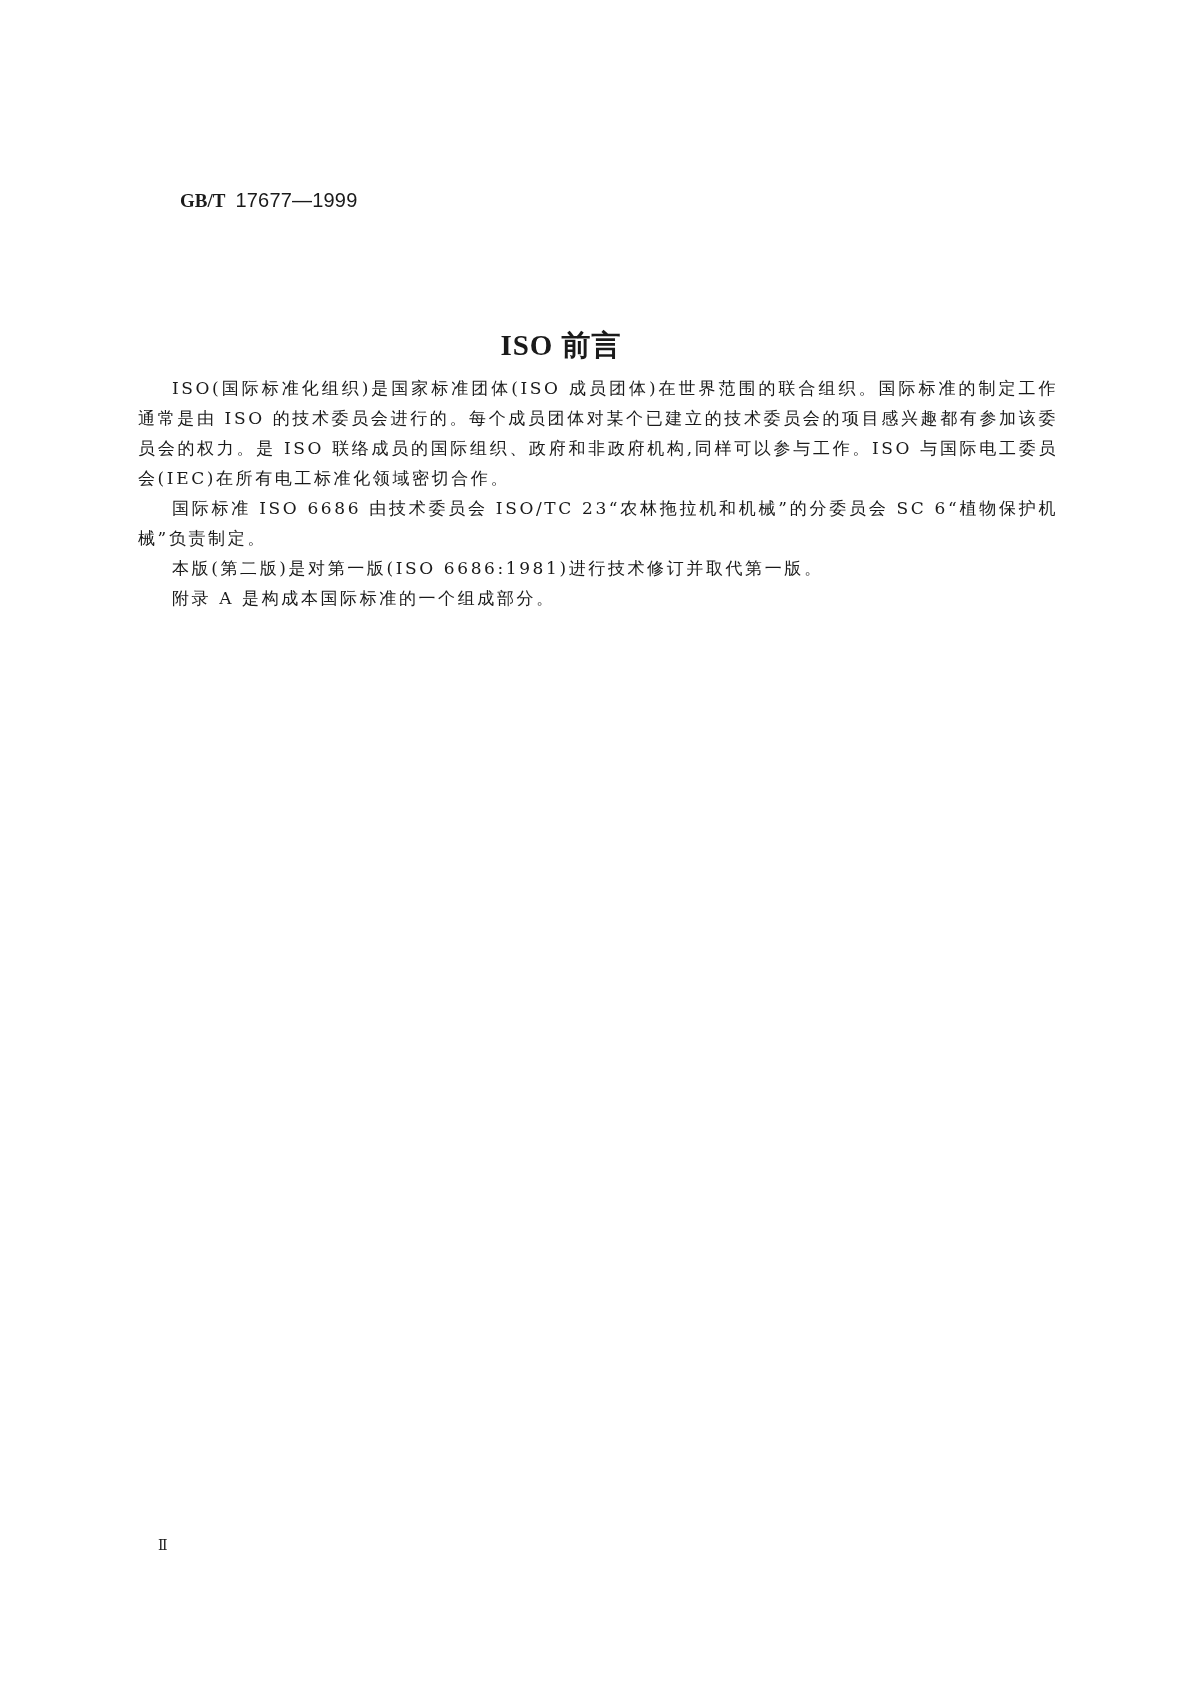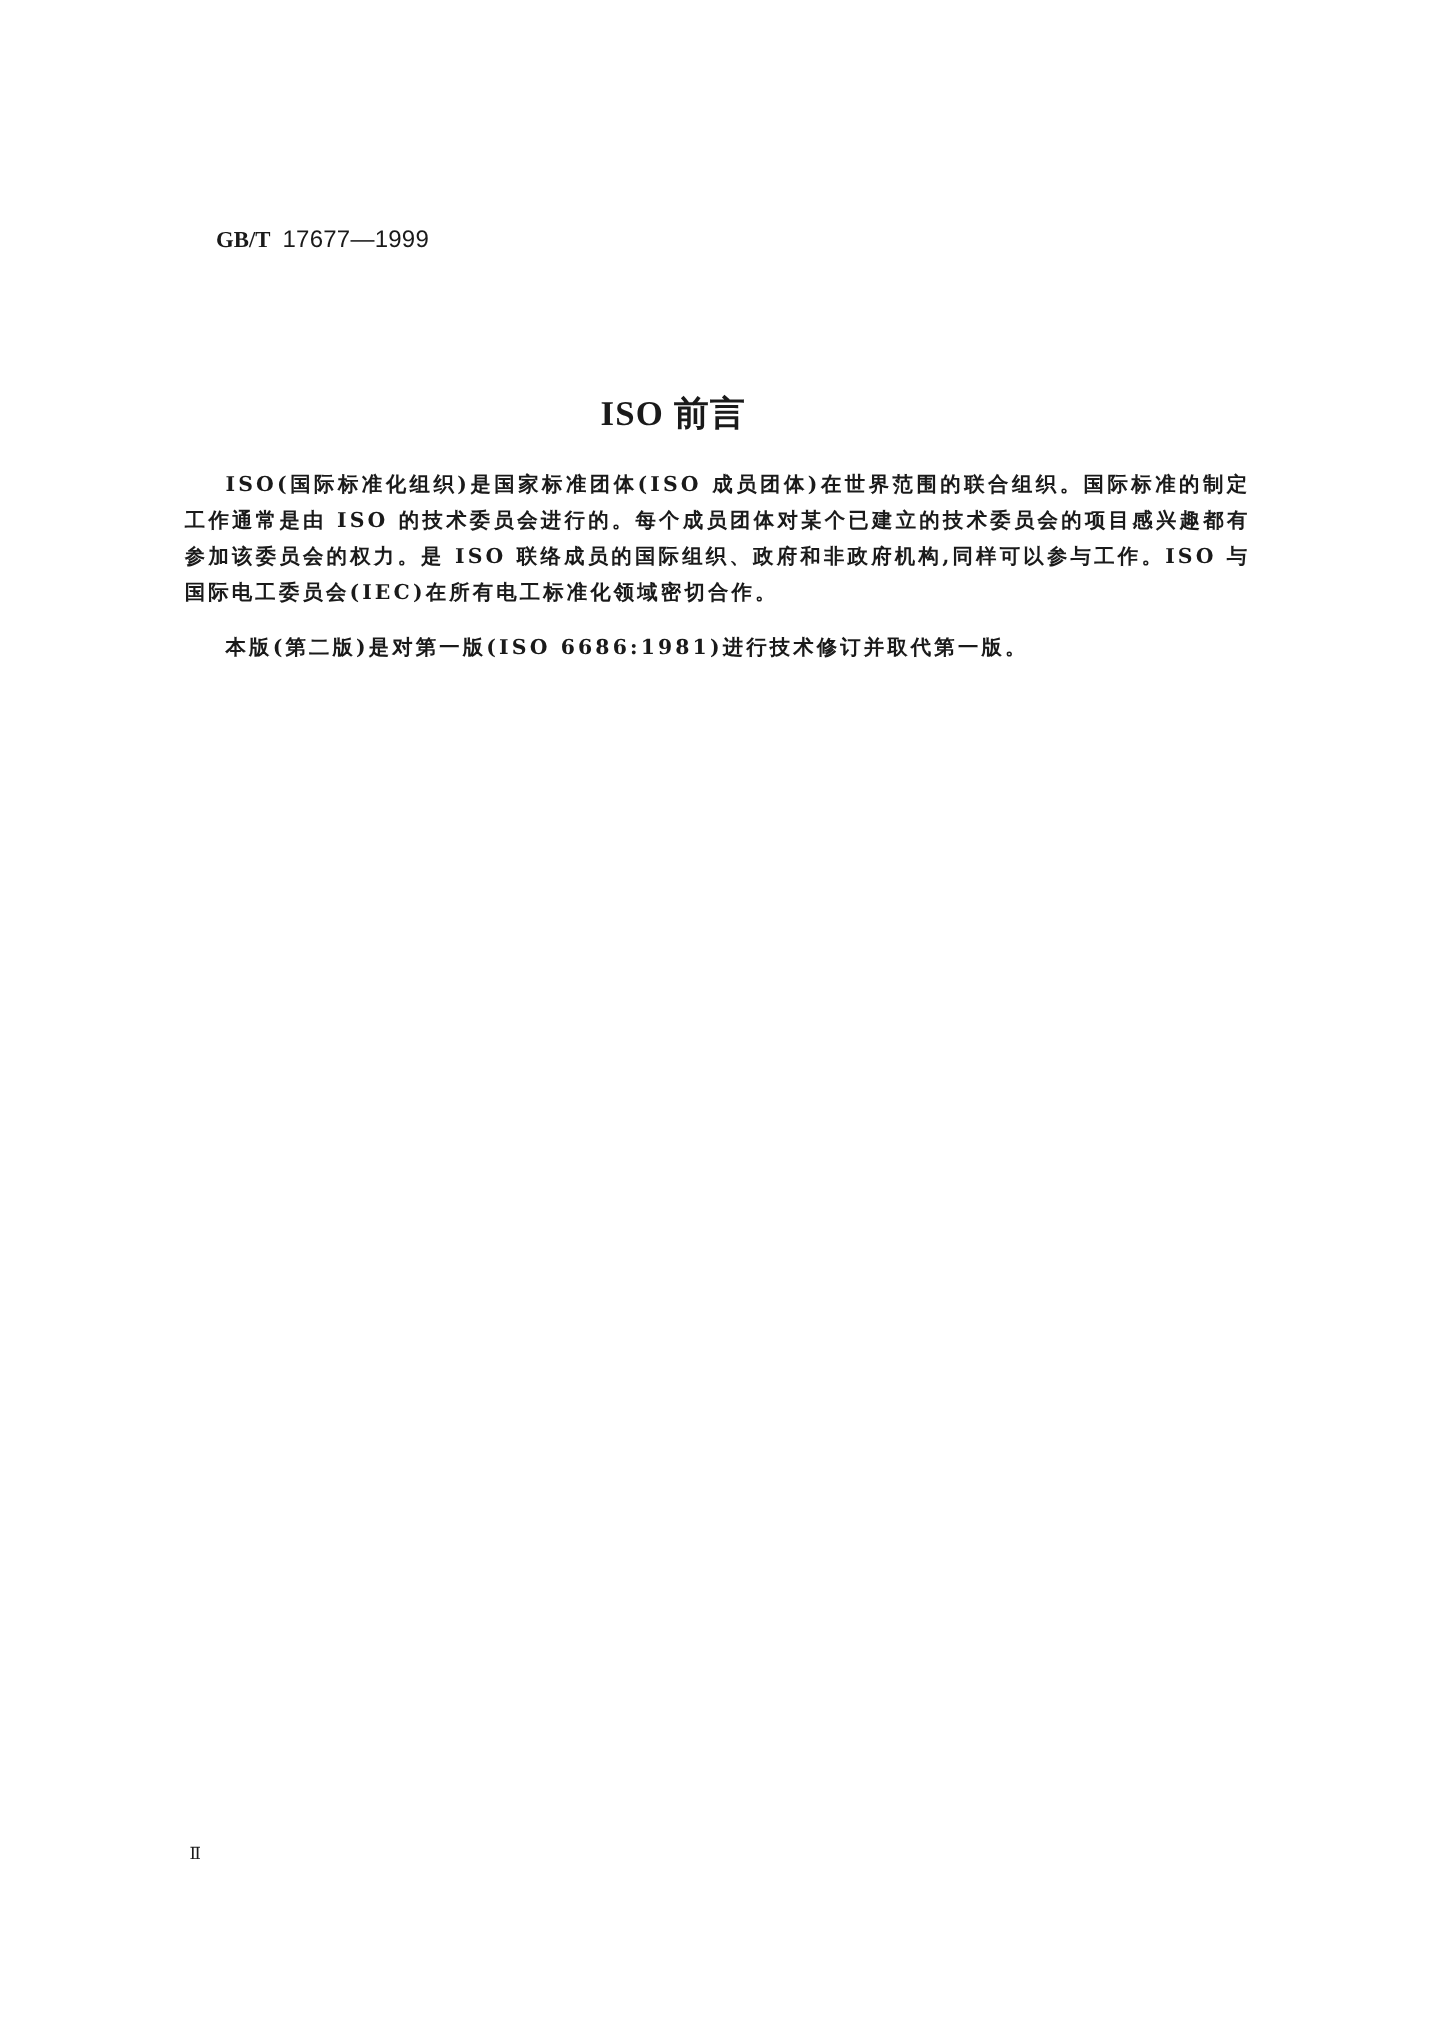--- a/index.html
+++ b/index.html
@@ -51,23 +51,22 @@
       position: absolute;
       left: 138px;
       top: 373px;
       width: 920px;
       font-size: 17px;
       line-height: 30px;
       letter-spacing: 2.6px;
       text-align: justify;
     }
     .body-text p {
-      margin: 16px;
+      margin: 0;
       text-indent: 2em;
-      font-weight: bold;
     }
     .page-number {
       position: absolute;
       left: 158px;
       top: 1536px;
       font-family: "Liberation Serif", "DejaVu Serif", serif;
       font-size: 14px;
       line-height: 20px;
     }
   </style>
@@ -75,16 +74,18 @@
 <body>
 
 <div class="header">
   <span class="std-prefix">GB/T</span><span class="std-number">17677—1999</span>
 </div>
 
 <h1 class="title">ISO 前言</h1>
 
 <div class="body-text">
   <p>ISO(国际标准化组织)是国家标准团体(ISO 成员团体)在世界范围的联合组织。国际标准的制定工作通常是由 ISO 的技术委员会进行的。每个成员团体对某个已建立的技术委员会的项目感兴趣都有参加该委员会的权力。是 ISO 联络成员的国际组织、政府和非政府机构,同样可以参与工作。ISO 与国际电工委员会(IEC)在所有电工标准化领域密切合作。</p>
+  <p>国际标准 ISO 6686 由技术委员会 ISO/TC 23“农林拖拉机和机械”的分委员会 SC 6“植物保护机械”负责制定。</p>
   <p>本版(第二版)是对第一版(ISO 6686:1981)进行技术修订并取代第一版。</p>
+  <p>附录 A 是构成本国际标准的一个组成部分。</p>
 </div>
 
 <div class="page-number">Ⅱ</div>
 
 </body></html>

